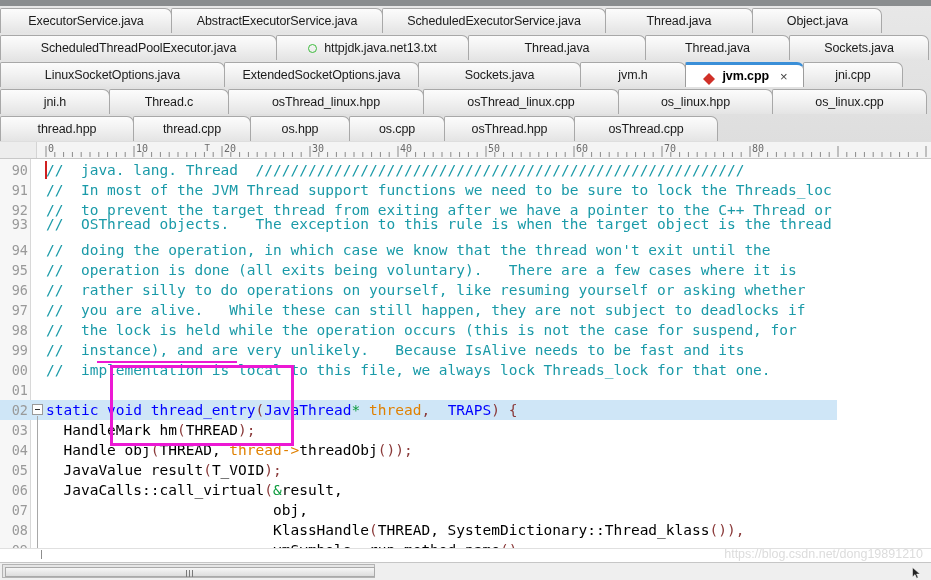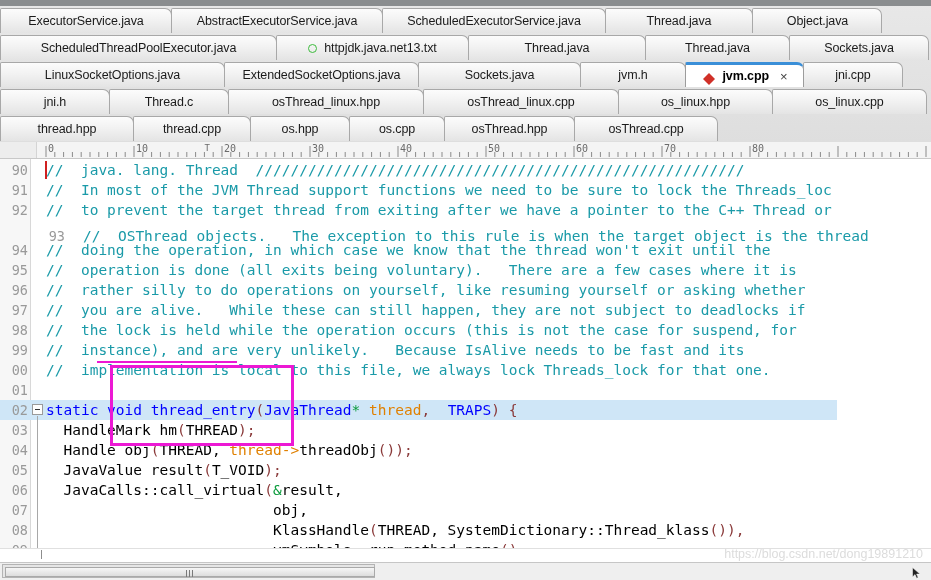--- a/index.html
+++ b/index.html
@@ -515,21 +515,21 @@
     </svg>
   </div>
 
   <div class="editor">
     <div class="gutter"></div>
     <div class="foldcol"></div>
     <div class="lines" id="code-lines">
         <div class="ln" style="top: 1px;"><span class="num">90</span><span class="code"><span class="cmt">// </span><span class="cmt"> java. lang. Thread  ////////////////////////////////////////////////////////</span></span></div>
         <div class="ln" style="top: 21px;"><span class="num">91</span><span class="code"><span class="cmt">//  In most of the JVM Thread support functions we need to be sure to lock the Threads_loc</span></span></div>
         <div class="ln" style="top: 41px;"><span class="num">92</span><span class="code"><span class="cmt">//  to prevent the target thread from exiting after we have a pointer to the C++ Thread or</span></span></div>
-        <div class="ln" style="top: 67px; margin-left: 37px;"><span class="num">93</span><span class="code"><span class="cmt">//  OSThread objects.   The exception to this rule is when the target object is the thread</span></span></div>
+        <div class="ln" style="top: 55px;"><span class="num">93</span><span class="code"><span class="cmt">//  OSThread objects.   The exception to this rule is when the target object is the thread</span></span></div>
         <div class="ln" style="top: 81px;"><span class="num">94</span><span class="code"><span class="cmt">//  doing the operation, in which case we know that the thread won't exit until the</span></span></div>
         <div class="ln" style="top: 101px;"><span class="num">95</span><span class="code"><span class="cmt">//  operation is done (all exits being voluntary).   There are a few cases where it is</span></span></div>
         <div class="ln" style="top: 121px;"><span class="num">96</span><span class="code"><span class="cmt">//  rather silly to do operations on yourself, like resuming yourself or asking whether</span></span></div>
         <div class="ln" style="top: 141px;"><span class="num">97</span><span class="code"><span class="cmt">//  you are alive.   While these can still happen, they are not subject to deadlocks if</span></span></div>
         <div class="ln" style="top: 161px;"><span class="num">98</span><span class="code"><span class="cmt">//  the lock is held while the operation occurs (this is not the case for suspend, for</span></span></div>
         <div class="ln" style="top: 181px;"><span class="num">99</span><span class="code"><span class="cmt">//  instance), and are very unlikely.   Because IsAlive needs to be fast and its</span></span></div>
         <div class="ln" style="top: 201px;"><span class="num">00</span><span class="code"><span class="cmt">//  implementation is local to this file, we always lock Threads_lock for that one.</span></span></div>
         <div class="ln" style="top: 221px;"><span class="num">01</span><span class="code"></span></div>
         <div class="ln hl" style="top: 241px;"><span class="num">02</span><span class="code"><span class="kw">static </span><span class="kw">void </span><span class="kw">thread_entry</span><span class="punc">(</span><span class="typ">JavaThread</span><span class="op">*</span><span class="plain"> </span><span class="var">thread</span><span class="punc">,</span><span class="plain">  </span><span class="typ">TRAPS</span><span class="punc">)</span><span class="plain"> </span><span class="punc">{</span></span></div>
         <div class="fold-toggle" style="top: 245px;"></div>

